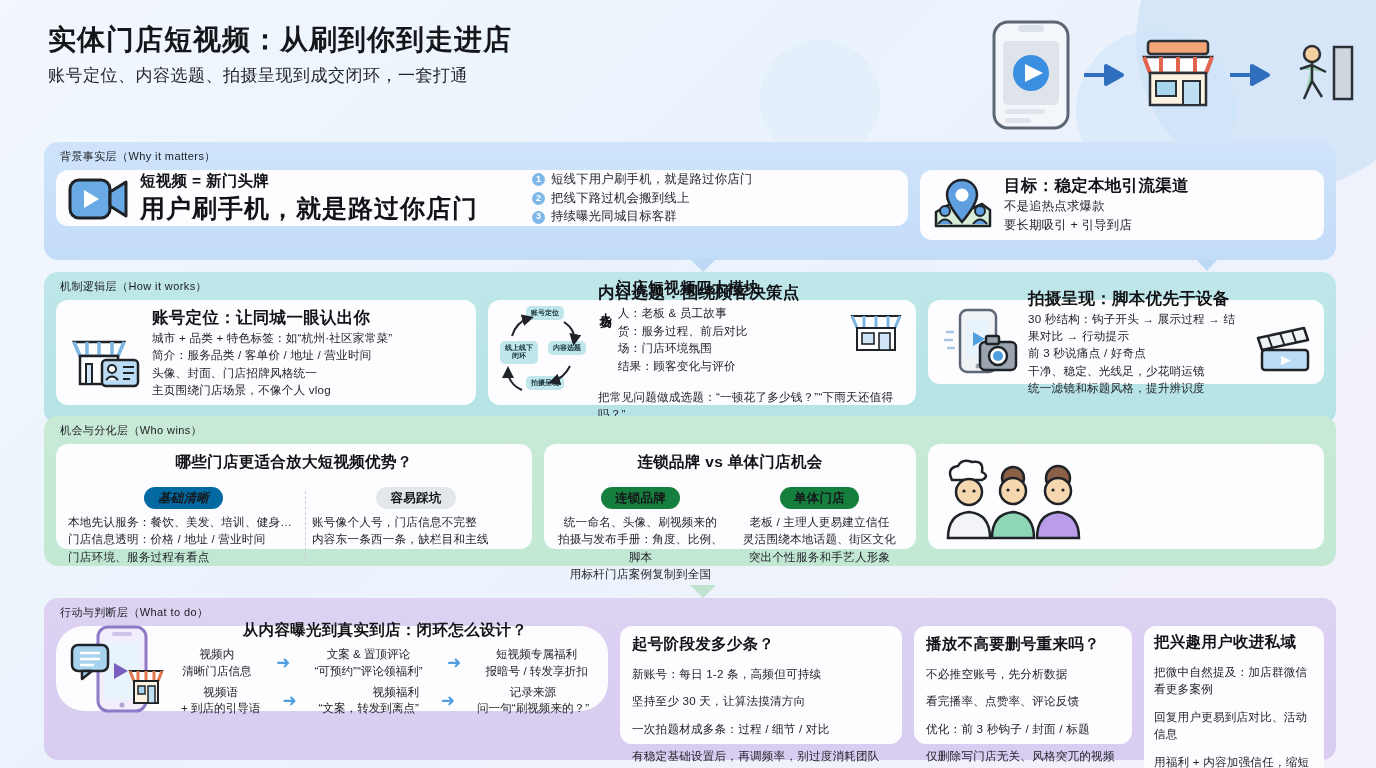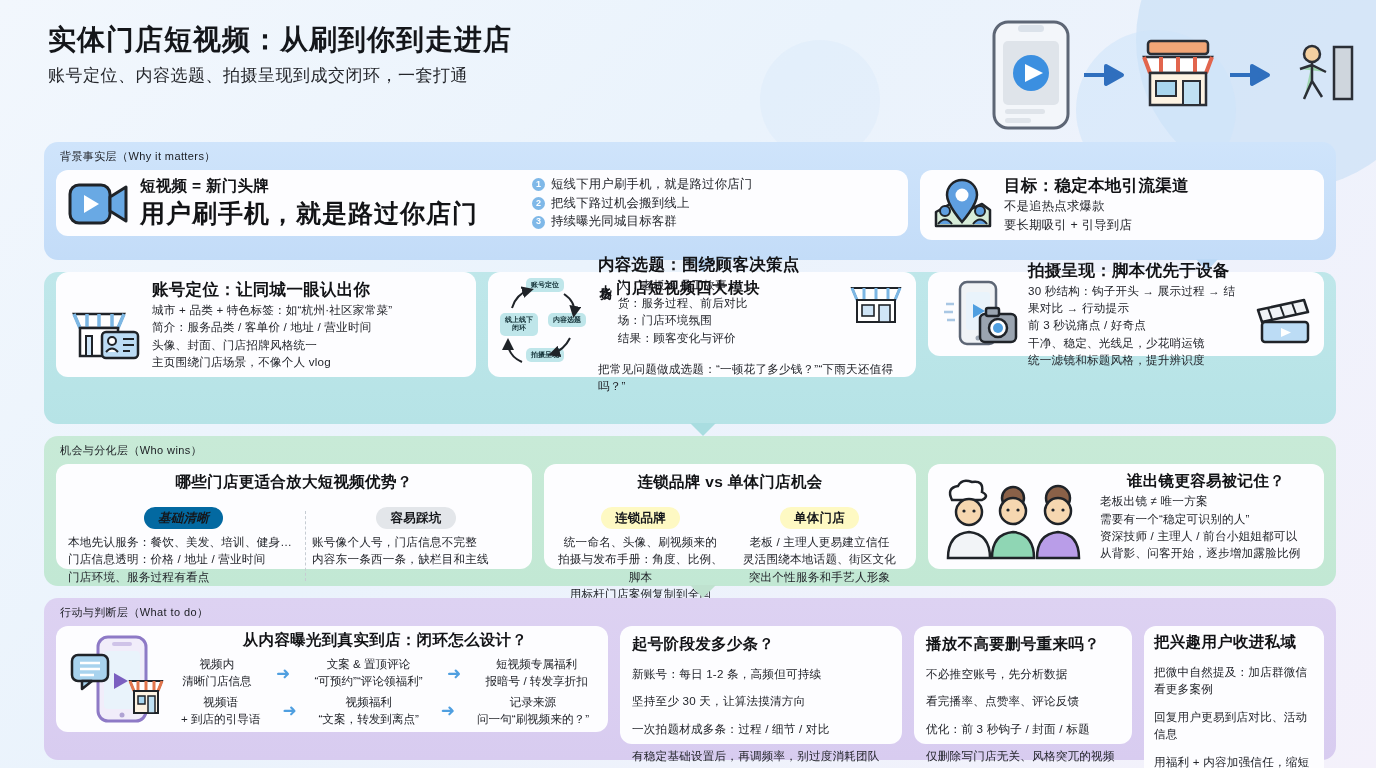--- a/index.html
+++ b/index.html
@@ -32,21 +32,21 @@
     border-radius: 14px;
   }
   .band-label {
     font-size: 11px; font-weight: 400; color: #1a1c21;
     padding: 7px 0 6px 16px; letter-spacing: .4px;
   }
   .band-body { display: flex; gap: 12px; padding: 0 12px 12px 12px; }
 
   .band1 { top: 142px; height: 118px; background: linear-gradient(180deg,#cfe4fb,#c3dcf8); }
   .band2 { top: 272px; height: 152px; background: linear-gradient(180deg,#bfe7ea,#b6e3e6); }
-  .band3 { top: 436px; height: 150px; background: linear-gradient(180deg,#c8ead7,#c2e8d4); }
+  .band3 { top: 416px; height: 150px; background: linear-gradient(180deg,#c8ead7,#c2e8d4); }
   .band4 { top: 598px; height: 162px; background: linear-gradient(180deg,#ddd2f2,#d8ccf0); }
 
   .card {
     background: #fdfdff; border-radius: 12px; padding: 8px 12px;
     display: flex; align-items: center; gap: 10px;
   }
   .card.col { flex-direction: column; align-items: stretch; justify-content: flex-start; }
 
   .card-h { font-size: 15.5px; font-weight: 700; color: #121316; letter-spacing: .3px; }
   .card-h.big { font-size: 25px; font-weight: 700; letter-spacing: 1px; }
@@ -64,21 +64,21 @@
     position: absolute; width: 100%; text-align: center; top: 278px;
     font-size: 15.5px; font-weight: 700; color: #121316; letter-spacing: .5px;
   }
 
   .pill {
     display: inline-block; border-radius: 11px; padding: 2.5px 14px;
     font-size: 12.5px; font-weight: 700; color: #15171b; letter-spacing: .3px;
   }
   .pill.green { background: #0369a1; font-style: italic; }
   .pill.gray  { background: #e3e6ea; }
-  .pill.green2{ background: #fef9c3; }
+  .pill.green2{ background: #15803d; }
 
   .vdiv { width: 0; border-left: 1px dashed #c6ccd3; align-self: stretch; margin: 4px 6px; }
 
   .mini-tag {
     background: #bfe6ea; border-radius: 5px; font-size: 7px; font-weight: 700;
     color: #16343a; text-align: center; line-height: 1.25; padding: 3px 2px;
     position: absolute; width: 38px;
   }
 
   .arrow-dn {
@@ -139,21 +139,21 @@
   <svg width="72" height="72" viewBox="0 0 72 72">
     <rect x="50" y="8" width="18" height="52" fill="#cfd6dd" stroke="#2b2f36" stroke-width="2.5"></rect>
     <circle cx="28" cy="15" r="8" fill="#f4d0a0" stroke="#2b2f36" stroke-width="2.5"></circle>
     <path d="M28 24 L28 42 L20 60 M28 42 L38 58 M16 30 L28 26 L42 33" stroke="#2b2f36" stroke-width="2.5" fill="#9ed5b0" stroke-linejoin="round"></path>
   </svg>
 </div>
 
 <div class="band band1">
   <div class="band-label">背景事实层（Why it matters）</div>
   <div class="band-body">
-    <div class="card" style="flex:0 0 852px; height:66px;">
+    <div class="card" style="flex:0 0 852px; height:56px;">
       <svg width="62" height="52" viewBox="0 0 62 52">
         <rect x="2" y="8" width="40" height="38" rx="9" fill="#69a9e4" stroke="#1f2328" stroke-width="3"></rect>
         <path d="M42 20 L58 10 L58 44 L42 34 Z" fill="#69a9e4" stroke="#1f2328" stroke-width="3" stroke-linejoin="round"></path>
         <path d="M16 18 L31 27 L16 36 Z" fill="#fff"></path>
       </svg>
       <div style="flex:0 0 auto;">
         <div class="card-h">短视频 = 新门头牌</div>
         <div class="card-h big">用户刷手机，就是路过你店门</div>
       </div>
       <div style="margin-left:44px;">
@@ -178,20 +178,21 @@
         <div class="line">不是追热点求爆款</div>
         <div class="line">要长期吸引 + 引导到店</div>
       </div>
     </div>
   </div>
 </div>
 <div class="arrow-dn a1"></div>
 <div class="a-side"></div>
 
 <div class="band band2">
+  <div class="band-label">机制逻辑层（How it works）</div>
   <div class="band-body">
     <div class="card" style="flex:0 0 420px; height:105px;">
       <svg width="74" height="74" viewBox="0 0 74 74">
         <path d="M6 26 H56 L50 40 H12 Z" fill="#fff" stroke="#1f2328" stroke-width="2.5"></path>
         <path d="M6 26 L12 40 M19 26 L19 40 M31 26 L31 40 M44 26 L44 40 M56 26 L50 40" stroke="#7cb7e4" stroke-width="3.5"></path>
         <rect x="12" y="40" width="38" height="28" fill="#fff" stroke="#1f2328" stroke-width="2.5"></rect>
         <rect x="18" y="48" width="6" height="20" fill="#cfe5f7" stroke="#1f2328" stroke-width="2"></rect>
         <rect x="34" y="44" width="36" height="26" rx="4" fill="#bcdcf5" stroke="#1f2328" stroke-width="2.5"></rect>
         <circle cx="44" cy="53" r="4" fill="#fff" stroke="#1f2328" stroke-width="2"></circle>
         <path d="M38 64 q6 -7 12 0" fill="#fff" stroke="#1f2328" stroke-width="2"></path>
@@ -335,36 +336,29 @@
         <circle cx="73" cy="37" r="13" fill="#f6d7b0" stroke="#1f2328" stroke-width="2.5"></circle>
         <path d="M52 84 q0 -24 21 -26 q21 2 21 26 Z" fill="#8fd6b4" stroke="#1f2328" stroke-width="2.5"></path>
         <circle cx="68" cy="36" r="1.6" fill="#1f2328"></circle>
           <circle cx="78" cy="36" r="1.6" fill="#1f2328"></circle>
         <circle cx="118" cy="24" r="12" fill="#8a6148" stroke="#1f2328" stroke-width="2.5"></circle>
         <circle cx="118" cy="37" r="13" fill="#f6d7b0" stroke="#1f2328" stroke-width="2.5"></circle>
         <path d="M97 84 q0 -24 21 -26 q21 2 21 26 Z" fill="#b99de8" stroke="#1f2328" stroke-width="2.5"></path>
         <circle cx="113" cy="36" r="1.6" fill="#1f2328"></circle>
           <circle cx="123" cy="36" r="1.6" fill="#1f2328"></circle>
       </svg>
-      <div style="flex:1; text-align:left;">
-        <div class="card-h" style="text-align:center;">谁出镜更容易被记住？</div>
-        <div class="line sm">老板出镜 ≠ 唯一方案</div>
-        <div class="line sm">需要有一个“稳定可识别的人”</div>
-        <div class="line sm">资深技师 / 主理人 / 前台小姐姐都可以</div>
-        <div class="line sm">从背影、问客开始，逐步增加露脸比例</div>
-      </div>
     </div>
   </div>
 </div>
 <div class="arrow-dn a3"></div>
 
 <div class="band band4">
   <div class="band-label">行动与判断层（What to do）</div>
   <div class="band-body" style="align-items:stretch;">
-    <div class="card" style="flex:0 0 552px; height:106px;">
+    <div class="card" style="flex:0 0 552px; height:85px;border-radius:28px;">
       <svg width="96" height="96" viewBox="0 0 96 96">
         <rect x="30" y="6" width="48" height="84" rx="10" fill="#f1edfa" stroke="#8e7ac6" stroke-width="3"></rect>
         <rect x="44" y="11" width="20" height="4" rx="2" fill="#cfc3e8"></rect>
         <rect x="36" y="20" width="36" height="58" rx="4" fill="#e9f3fb"></rect>
         <path d="M46 42 L60 50 L46 58 Z" fill="#7b5fc0"></path>
         <circle cx="54" cy="84" r="2.5" fill="#b0a3d4"></circle>
         <rect x="4" y="24" width="36" height="26" rx="6" fill="#a8d3ee" stroke="#1f2328" stroke-width="2.5"></rect>
         <path d="M14 50 L14 58 L24 50 Z" fill="#a8d3ee" stroke="#1f2328" stroke-width="2.5" stroke-linejoin="round"></path>
         <path d="M12 32 H32 M12 38 H32 M12 44 H26" stroke="#fff" stroke-width="2.5"></path>
         <path d="M62 50 H94 L90 60 H66 Z" fill="#fff" stroke="#1f2328" stroke-width="2"></path>
@@ -382,21 +376,21 @@
           <div class="flow-cell" style="white-space:pre-line;">文案 &amp; 置顶评论
 “可预约”“评论领福利”</div>
           <span class="inline-arrow">➜</span>
           <div class="flow-cell" style="white-space:pre-line;">短视频专属福利
 报暗号 / 转发享折扣</div>
         </div>
         <div class="flow-row" style="justify-content:space-around; margin-top:4px;">
           <div class="flow-cell" style="white-space:pre-line;">视频语
 + 到店的引导语</div>
           <span class="inline-arrow">➜</span>
-          <div class="flow-cell" style="white-space:pre-line;">视频福利
+          <div class="flow-cell" style="white-space:pre-line;text-align:right;">视频福利
 “文案，转发到离点”</div>
           <span class="inline-arrow">➜</span>
           <div class="flow-cell" style="white-space:pre-line;">记录来源
 问一句“刷视频来的？”</div>
         </div>
       </div>
     </div>
 
     <div class="card col" style="flex:0 0 282px; height:118px;">
       <div class="card-h">起号阶段发多少条？</div>

